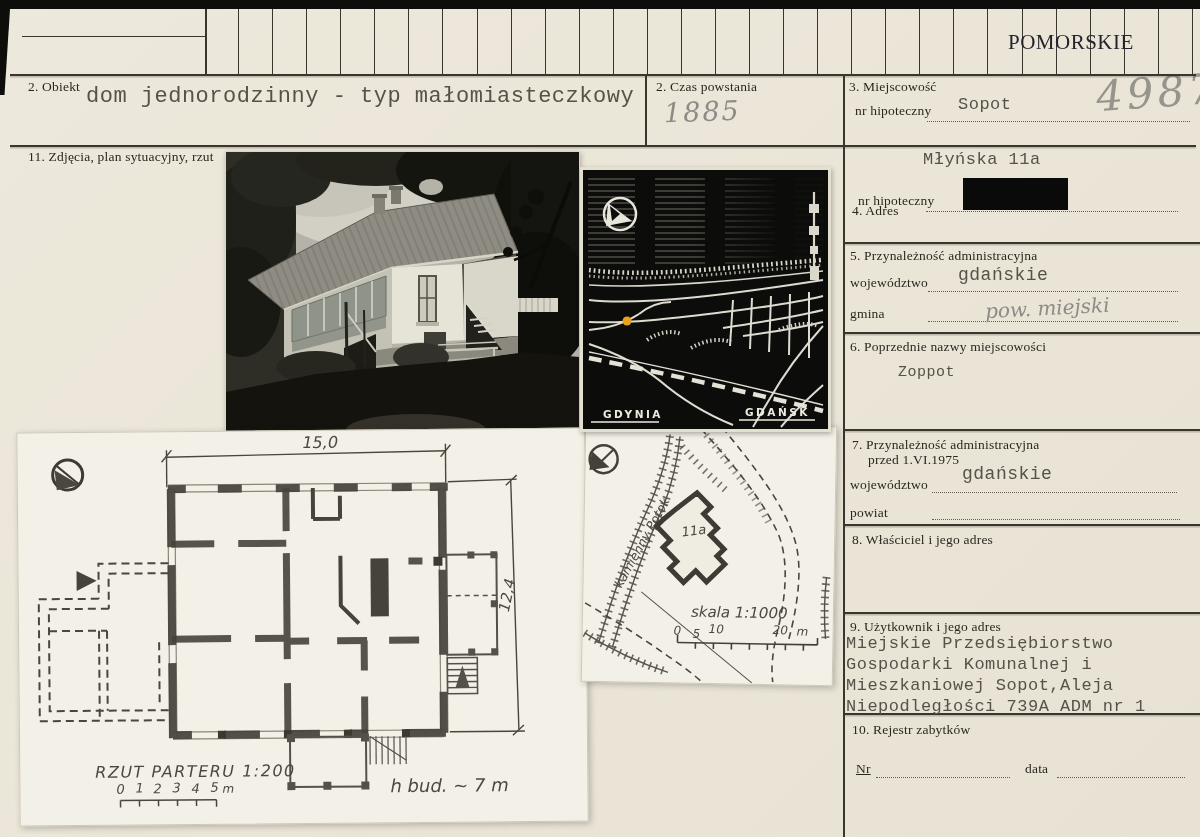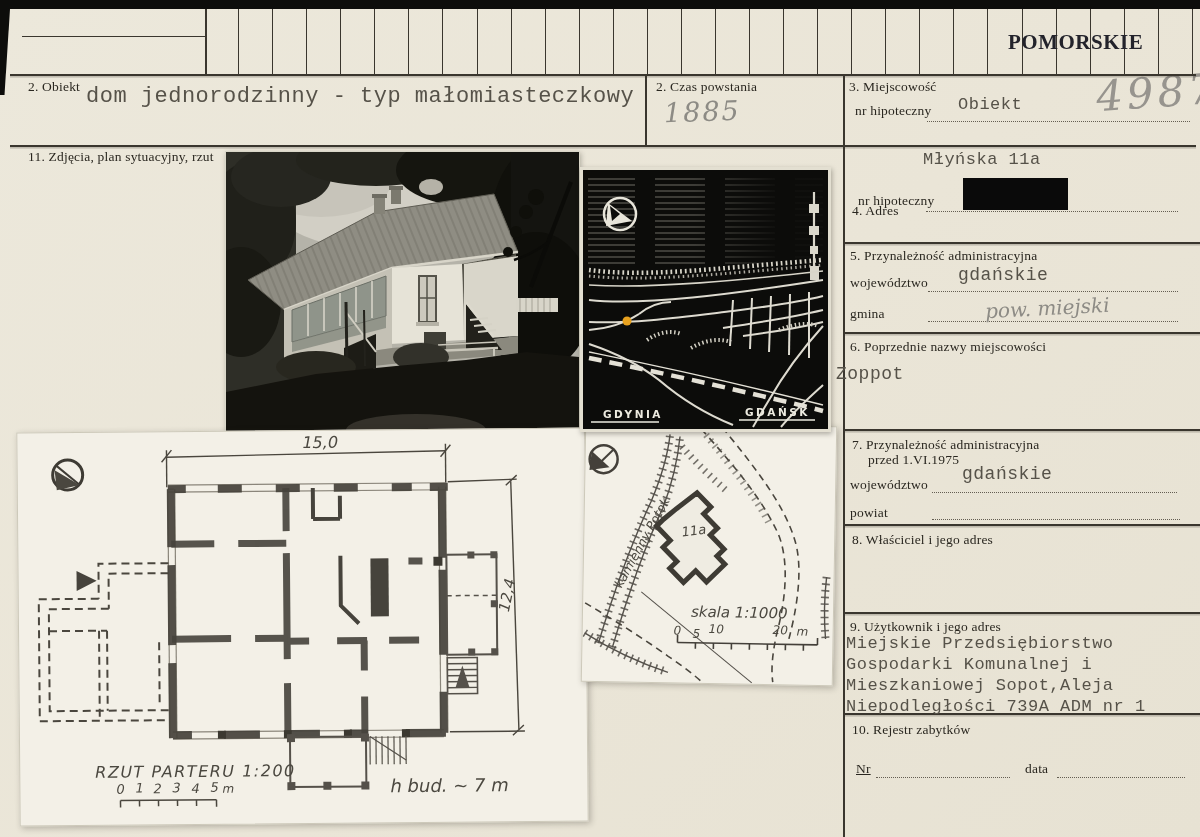--- a/index.html
+++ b/index.html
@@ -15,21 +15,21 @@
   .vrule{position:absolute;width:0;border-left:2px solid #3a362e;}
   .thinline{position:absolute;height:0;border-top:1.8px solid #3a362e;}
   .gridcells{position:absolute;left:205px;top:9px;width:988px;height:65px;display:flex;}
   .gcell{flex:1;border-right:1.6px solid #3a362e;}
   .lab{position:absolute;font-size:13.5px;color:#2a2720;letter-spacing:.2px;white-space:nowrap;}
   .typed{position:absolute;font-family:"Liberation Mono","DejaVu Sans Mono",monospace;
     font-size:17px;color:#565249;letter-spacing:.5px;white-space:pre;}
   .hand{position:absolute;font-family:"DejaVu Serif",serif;font-style:italic;color:#8d8b85;white-space:nowrap;}
   .dot-line{position:absolute;height:0;border-bottom:1.7px dotted #645e52;}
   .redact{position:absolute;background:#0a0a0a;}
-  .stamp{position:absolute;left:1008px;top:30px;font-size:21px;font-weight:bold;
+  .stamp{position:absolute;left:1008px;top:30px;font-size:21px;font-weight:normal;
     color:#23232b;letter-spacing:.5px;font-family:"Liberation Serif",serif;}
   .sheet{position:absolute;background:#f3f0e7;border:1px solid #cdc9ba;
     box-shadow:2px 2px 6px rgba(40,36,28,.28);}
   .photo{position:absolute;border:1px solid #d9d6c8;box-shadow:1px 2px 5px rgba(40,36,28,.3);}
   svg{display:block;}
   .ht{font-family:"DejaVu Sans",sans-serif;font-style:italic;fill:#4b4840;}
   .maplbl{font-family:"DejaVu Sans",sans-serif;font-size:10.5px;font-weight:bold;
     letter-spacing:2.5px;fill:#edebe0;}
 </style>
 </head>
@@ -89,38 +89,38 @@
 
   <div class="lab" style="left:28px;top:79px;">2. Obiekt</div>
   <div class="typed" style="left:86px;top:84px;font-size:22px;">dom jednorodzinny - typ małomiasteczkowy</div>
 
   <div class="lab" style="left:656px;top:79px;">2. Czas powstania</div>
   <div class="hand" style="left:664px;top:96px;font-size:27px;letter-spacing:2px;transform:rotate(-2deg);">1885</div>
 
   <div class="lab" style="left:849px;top:79px;">3. Miejscowość</div>
   <div class="lab" style="left:855px;top:103px;">nr hipoteczny</div>
   <div class="dot-line" style="left:927px;top:121px;width:263px;"></div>
-  <div class="typed" style="left:958px;top:95px;">Obiekt</div>
+  <div class="typed" style="left:958px;top:95px;">Sopot</div>
 
   <div class="lab" style="left:852px;top:155px;margin-top:48px;">4. Adres</div>
   <div class="typed" style="left:923px;top:150px;">Młyńska 11a</div>
   <div class="lab" style="left:858px;top:193px;">nr hipoteczny</div>
   <div class="dot-line" style="left:926px;top:211px;width:252px;"></div>
   <div class="redact" style="left:963px;top:178px;width:105px;height:32px;"></div>
 
   <div class="lab" style="left:850px;top:248px;">5. Przynależność administracyjna</div>
   <div class="lab" style="left:850px;top:275px;">województwo</div>
   <div class="dot-line" style="left:928px;top:291px;width:250px;"></div>
   <div class="typed" style="left:958px;top:265px;font-size:18px;">gdańskie</div>
   <div class="lab" style="left:850px;top:306px;">gmina</div>
   <div class="dot-line" style="left:928px;top:321px;width:250px;"></div>
   <div class="hand" style="left:985px;top:296px;font-size:20px;transform:rotate(-3deg);">pow. miejski</div>
 
   <div class="lab" style="left:850px;top:339px;">6. Poprzednie nazwy miejscowości</div>
-  <div class="typed" style="left:836px;top:364px;font-size:18px;">Zoppot</div>
+  <div class="typed" style="left:898px;top:364px;font-size:15px;">Zoppot</div>
 
   <div class="lab" style="left:852px;top:437px;">7. Przynależność administracyjna</div>
   <div class="lab" style="left:868px;top:452px;">przed 1.VI.1975</div>
   <div class="lab" style="left:850px;top:477px;">województwo</div>
   <div class="dot-line" style="left:932px;top:492px;width:245px;"></div>
   <div class="typed" style="left:962px;top:464px;font-size:18px;">gdańskie</div>
   <div class="lab" style="left:850px;top:505px;">powiat</div>
   <div class="dot-line" style="left:932px;top:519px;width:248px;"></div>
 
   <div class="lab" style="left:852px;top:532px;">8. Właściciel i jego adres</div>

